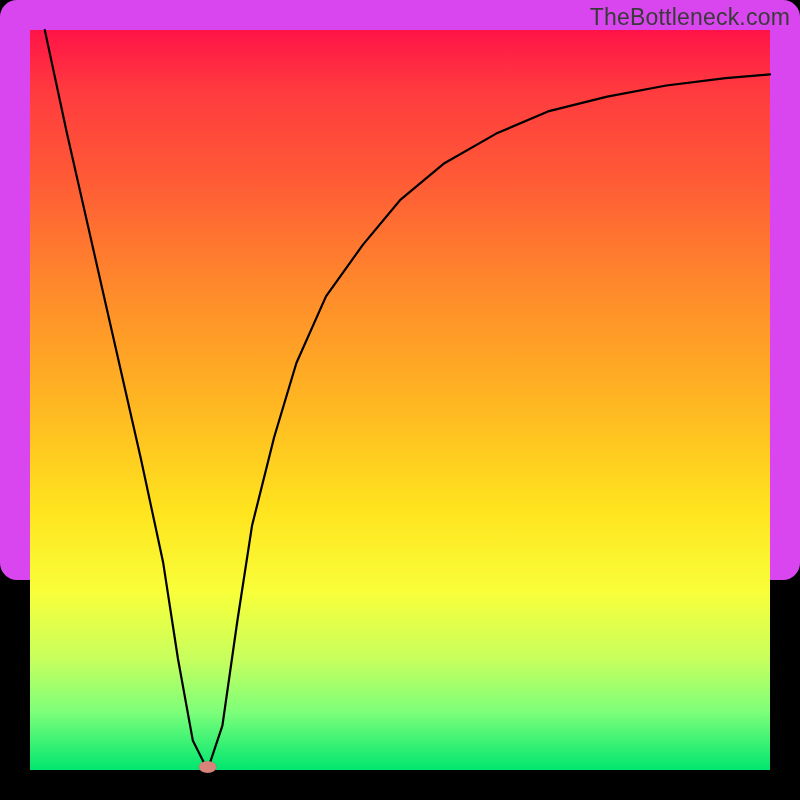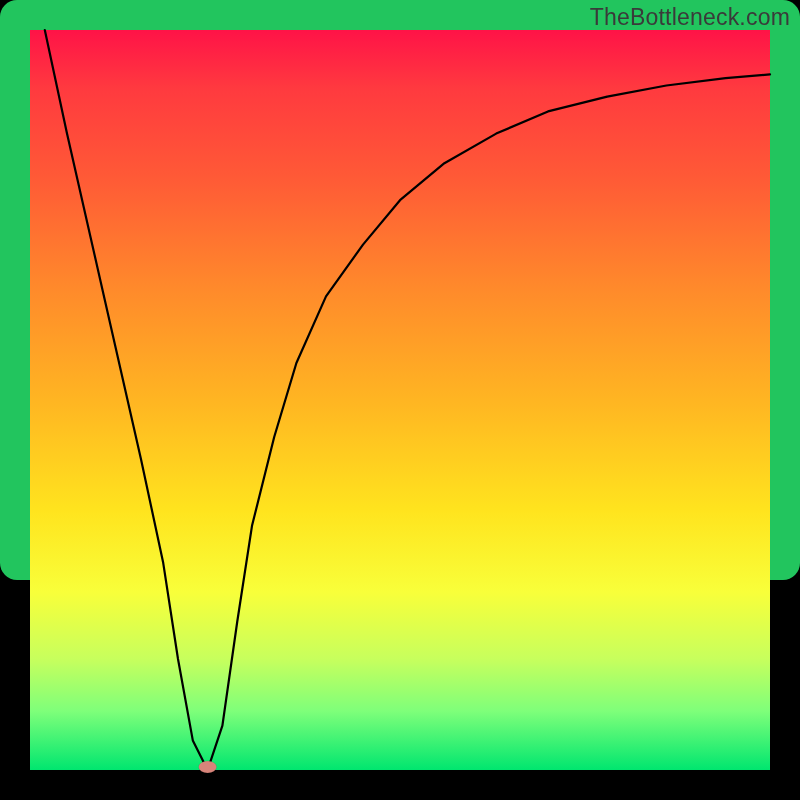--- a/index.html
+++ b/index.html
@@ -8,21 +8,21 @@
     width: 800px;
     height: 800px;
     background: #000;
     overflow: hidden;
     font-family: Arial, Helvetica, sans-serif;
   }
   .frame {
     position: relative;
     width: 800px;
     height: 580px;
-    background: #22c55e;
+    background: #d946ef;
     border-radius: 17px;
   }
   .watermark {
     position: absolute;
     top: 4px;
     right: 10px;
     color: #3a3a3a;
     font-size: 23px;
     font-weight: 500;
     letter-spacing: 0.2px;

